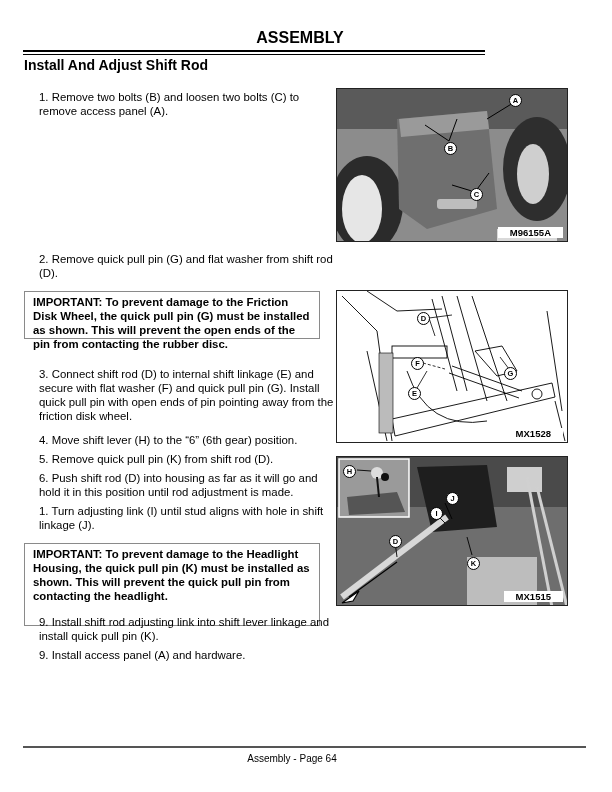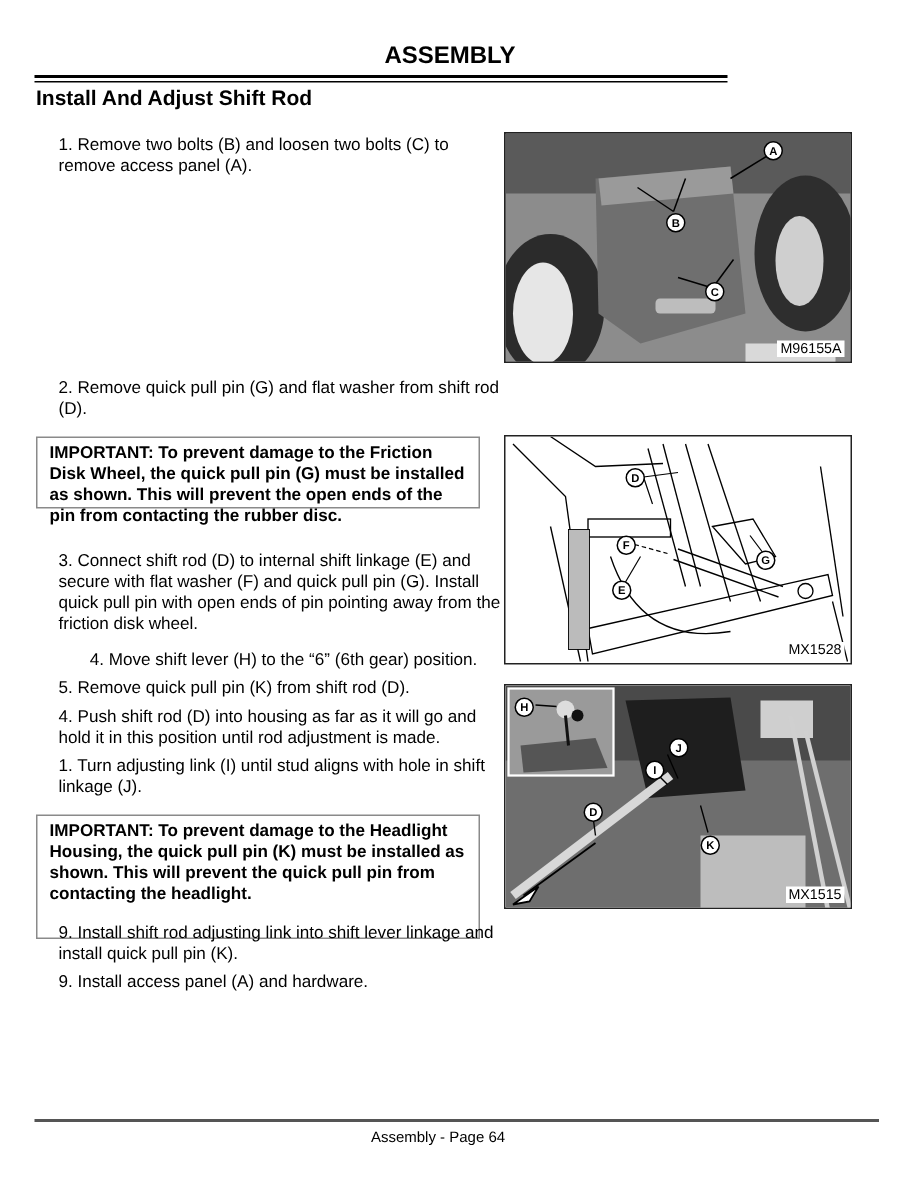--- a/index.html
+++ b/index.html
@@ -4,44 +4,44 @@
 <style>
   html, body { margin:0; padding:0; background:#fff; }
   body { width:612px; height:792px; position:relative; font-family:"Liberation Sans", sans-serif; color:#000; overflow:hidden; }
   .header-title { position:absolute; top:29px; left:0; width:600px; text-align:center; font-weight:bold; font-size:16px; }
   .hr-thick { position:absolute; left:23px; top:50px; width:462px; height:2px; background:#000; }
   .hr-thin { position:absolute; left:23px; top:54px; width:462px; height:1px; background:#000; }
   .section-title { position:absolute; top:57px; left:24px; font-weight:bold; font-size:14px; }
   .step { position:absolute; left:24px; width:300px; font-size:11.4px; line-height:14px;margin-left:15px; }
   .important { position:absolute; left:24px; width:296px; border:1.5px solid #8a8a8a; padding:3px 5px 4px 8px; font-weight:bold; font-size:11.4px; line-height:14px; box-sizing:border-box; }
   .figure { position:absolute; left:336px; width:232px; border:1.5px solid #222; background:#fff; overflow:hidden; box-sizing:border-box; }
-  .fig-code { position:absolute; right:4px; bottom:3px; font-weight:normal; font-size:9.5px; background:#fff; padding:0 2px; }
+  .fig-code { position:absolute; right:4px; bottom:3px; font-weight:bold; font-size:9.5px; background:#fff; padding:0 12px; }
   .callout { position:absolute; width:11px; height:11px; border:1px solid #000; border-radius:50%; background:#fff; font-size:7.5px; font-weight:bold; text-align:center; line-height:11px; }
   .footer-rule { position:absolute; top:746px; left:23px; width:563px; height:1.5px; background:#555; }
   .footer { position:absolute; top:753px; left:0; width:584px; text-align:center; font-size:10px; }
   svg { position:absolute; left:0; top:0; }
 </style>
 </head>
 <body>
 
 <div class="header-title">ASSEMBLY</div>
 <div class="hr-thick"></div>
 <div class="hr-thin"></div>
 
 <div class="section-title">Install And Adjust Shift Rod</div>
 
 <div class="step" style="top:90px;">1. Remove two bolts (B) and loosen two bolts (C) to remove access panel (A).</div>
 <div class="step" style="top:252px;">2. Remove quick pull pin (G) and flat washer from shift rod (D).</div>
 
 <div class="important" style="top:291px; height:48px;">IMPORTANT: To prevent damage to the Friction Disk Wheel, the quick pull pin (G) must be installed as shown. This will prevent the open ends of the pin from contacting the rubber disc.</div>
 
 <div class="step" style="top:367px;">3. Connect shift rod (D) to internal shift linkage (E) and secure with flat washer (F) and quick pull pin (G). Install quick pull pin with open ends of pin pointing away from the friction disk wheel.</div>
-<div class="step" style="top:433px;text-align:center;">4. Move shift lever (H) to the “6” (6th gear) position.</div>
+<div class="step" style="top:433px;">4. Move shift lever (H) to the “6” (6th gear) position.</div>
 <div class="step" style="top:452px;">5. Remove quick pull pin (K) from shift rod (D).</div>
-<div class="step" style="top:471px;">4. Push shift rod (D) into housing as far as it will go and hold it in this position until rod adjustment is made.</div>
+<div class="step" style="top:471px;">6. Push shift rod (D) into housing as far as it will go and hold it in this position until rod adjustment is made.</div>
 <div class="step" style="top:504px;">1. Turn adjusting link (I) until stud aligns with hole in shift linkage (J).</div>
 
 <div class="important" style="top:543px; height:83px;">IMPORTANT: To prevent damage to the Headlight Housing, the quick pull pin (K) must be installed as shown. This will prevent the quick pull pin from contacting the headlight.</div>
 
 <div class="step" style="top:615px;">9. Install shift rod adjusting link into shift lever linkage and install quick pull pin (K).</div>
 <div class="step" style="top:648px;">9. Install access panel (A) and hardware.</div>
 
 <div class="figure" style="top:88px; height:154px; background:#7a7a7a;">
   <svg width="232" height="154">
     <rect x="0" y="0" width="232" height="154" fill="#8c8c8c"></rect>

